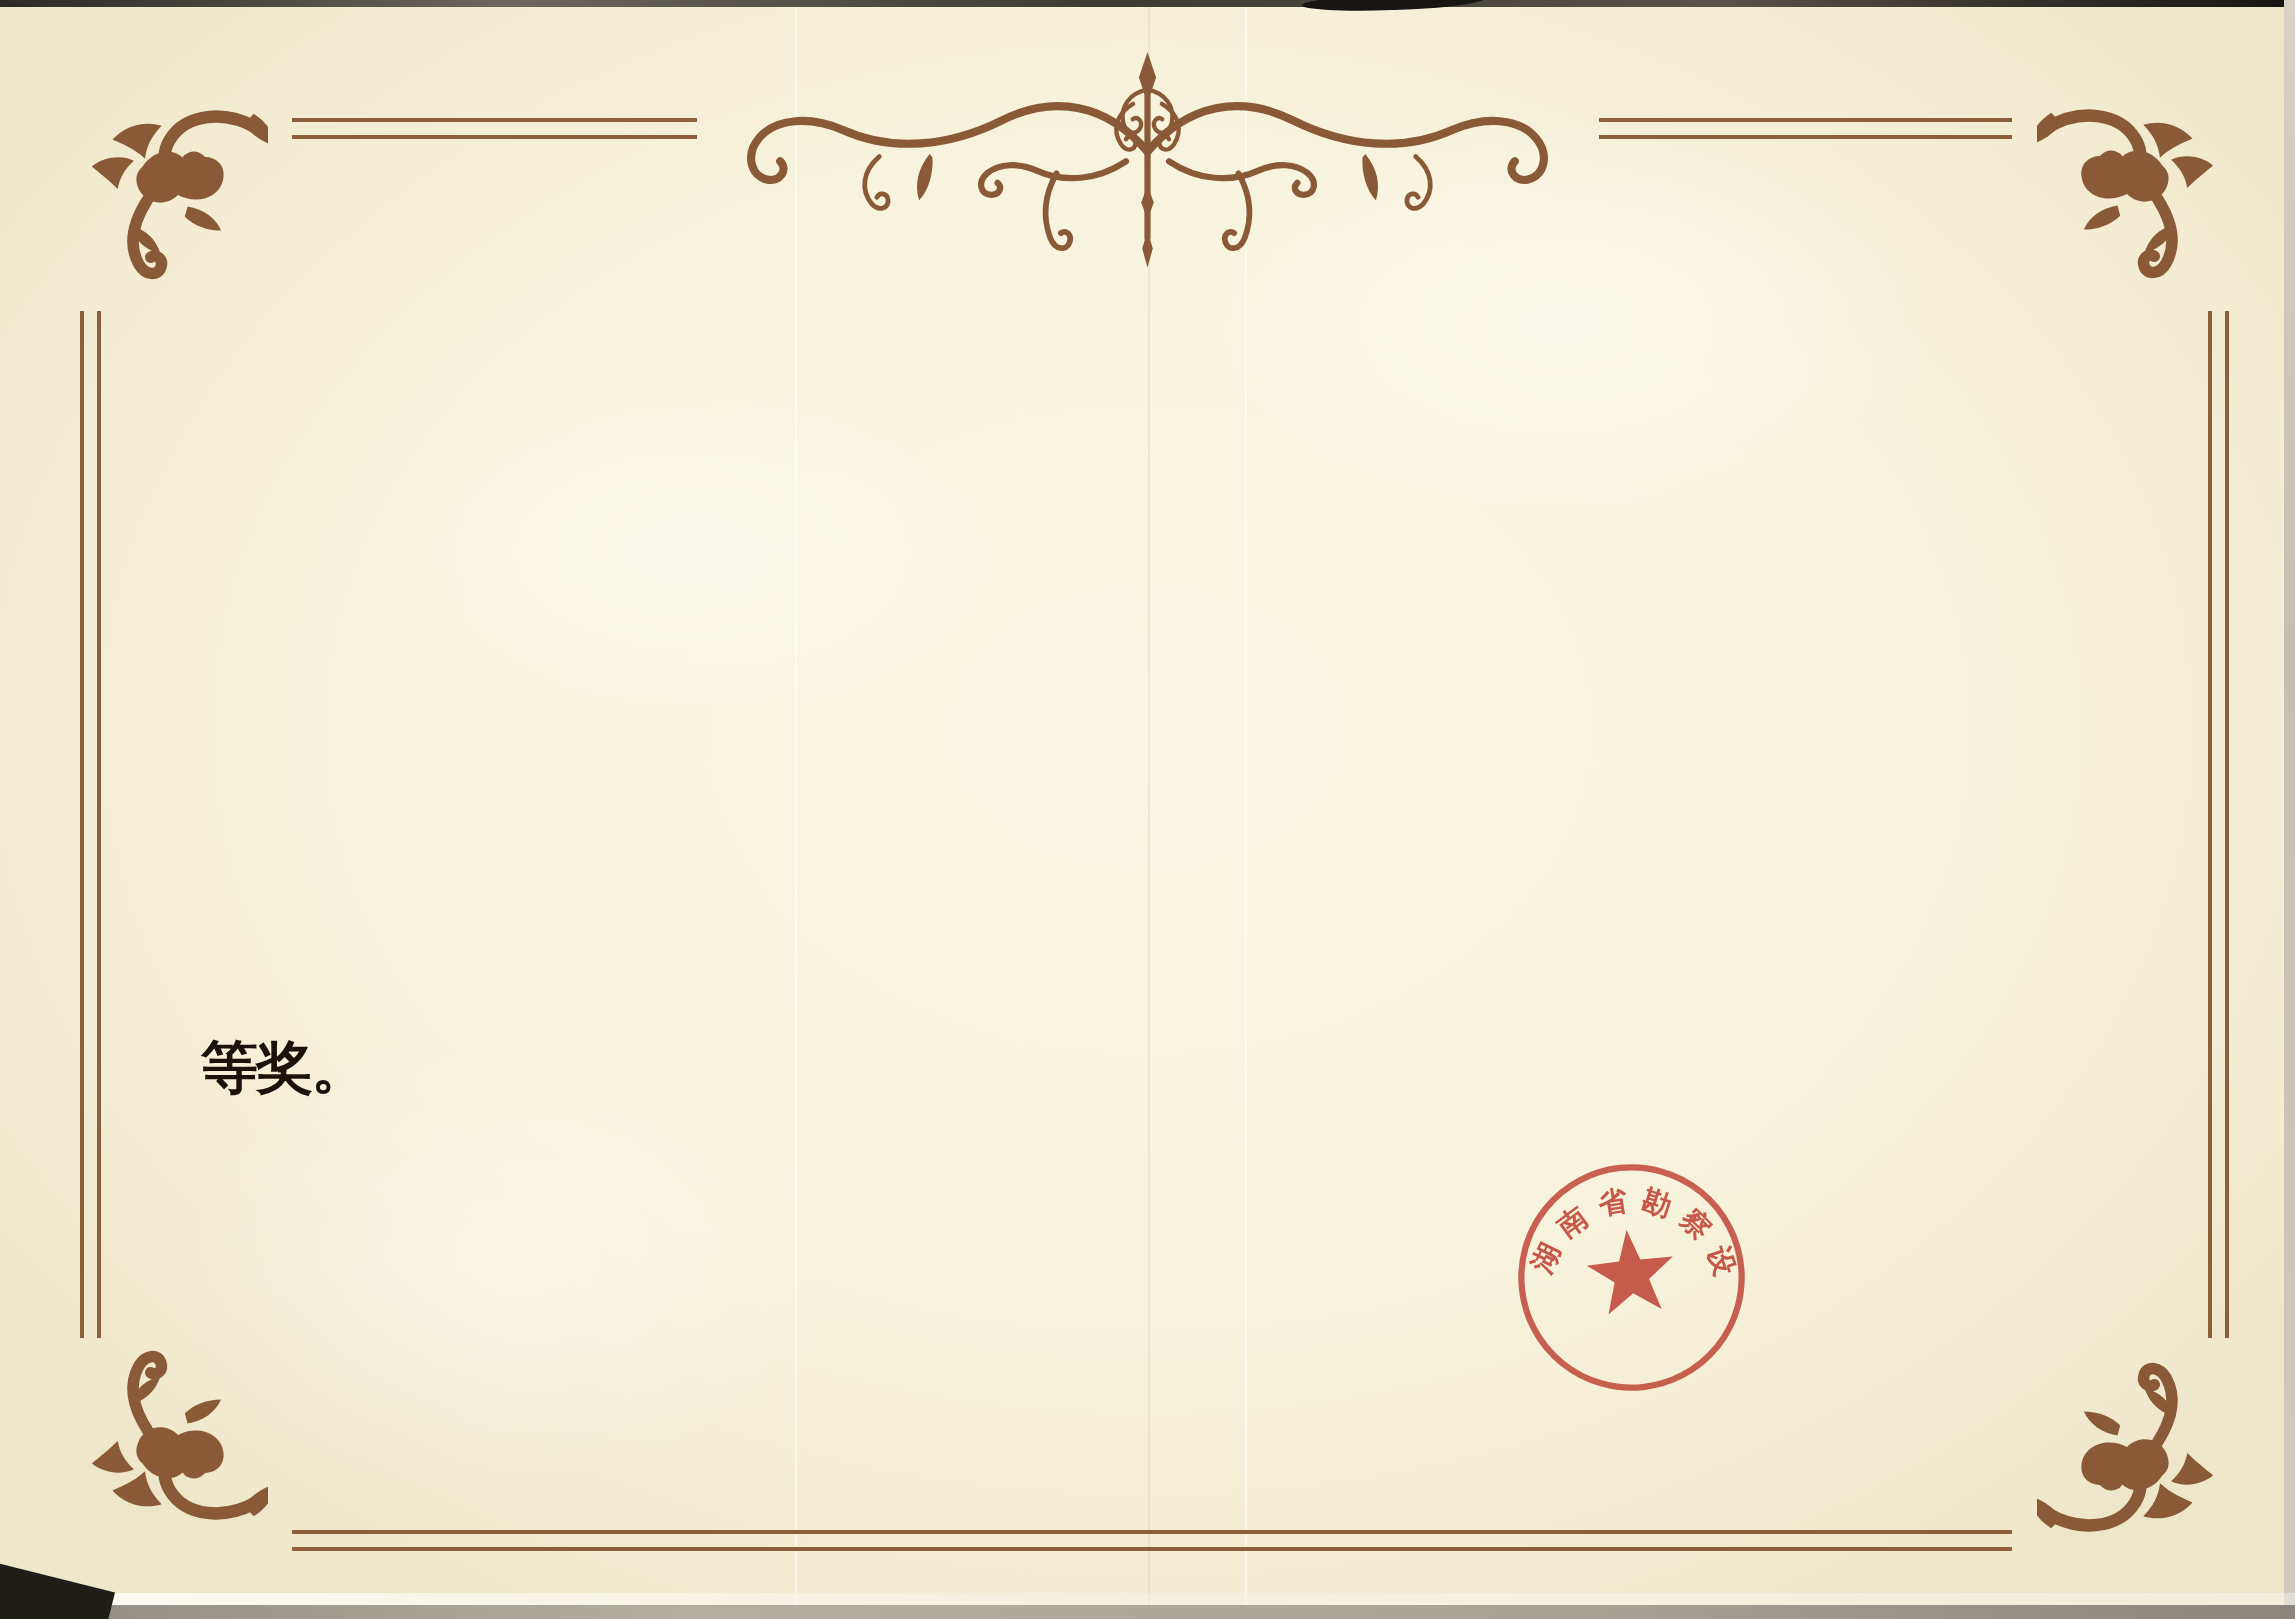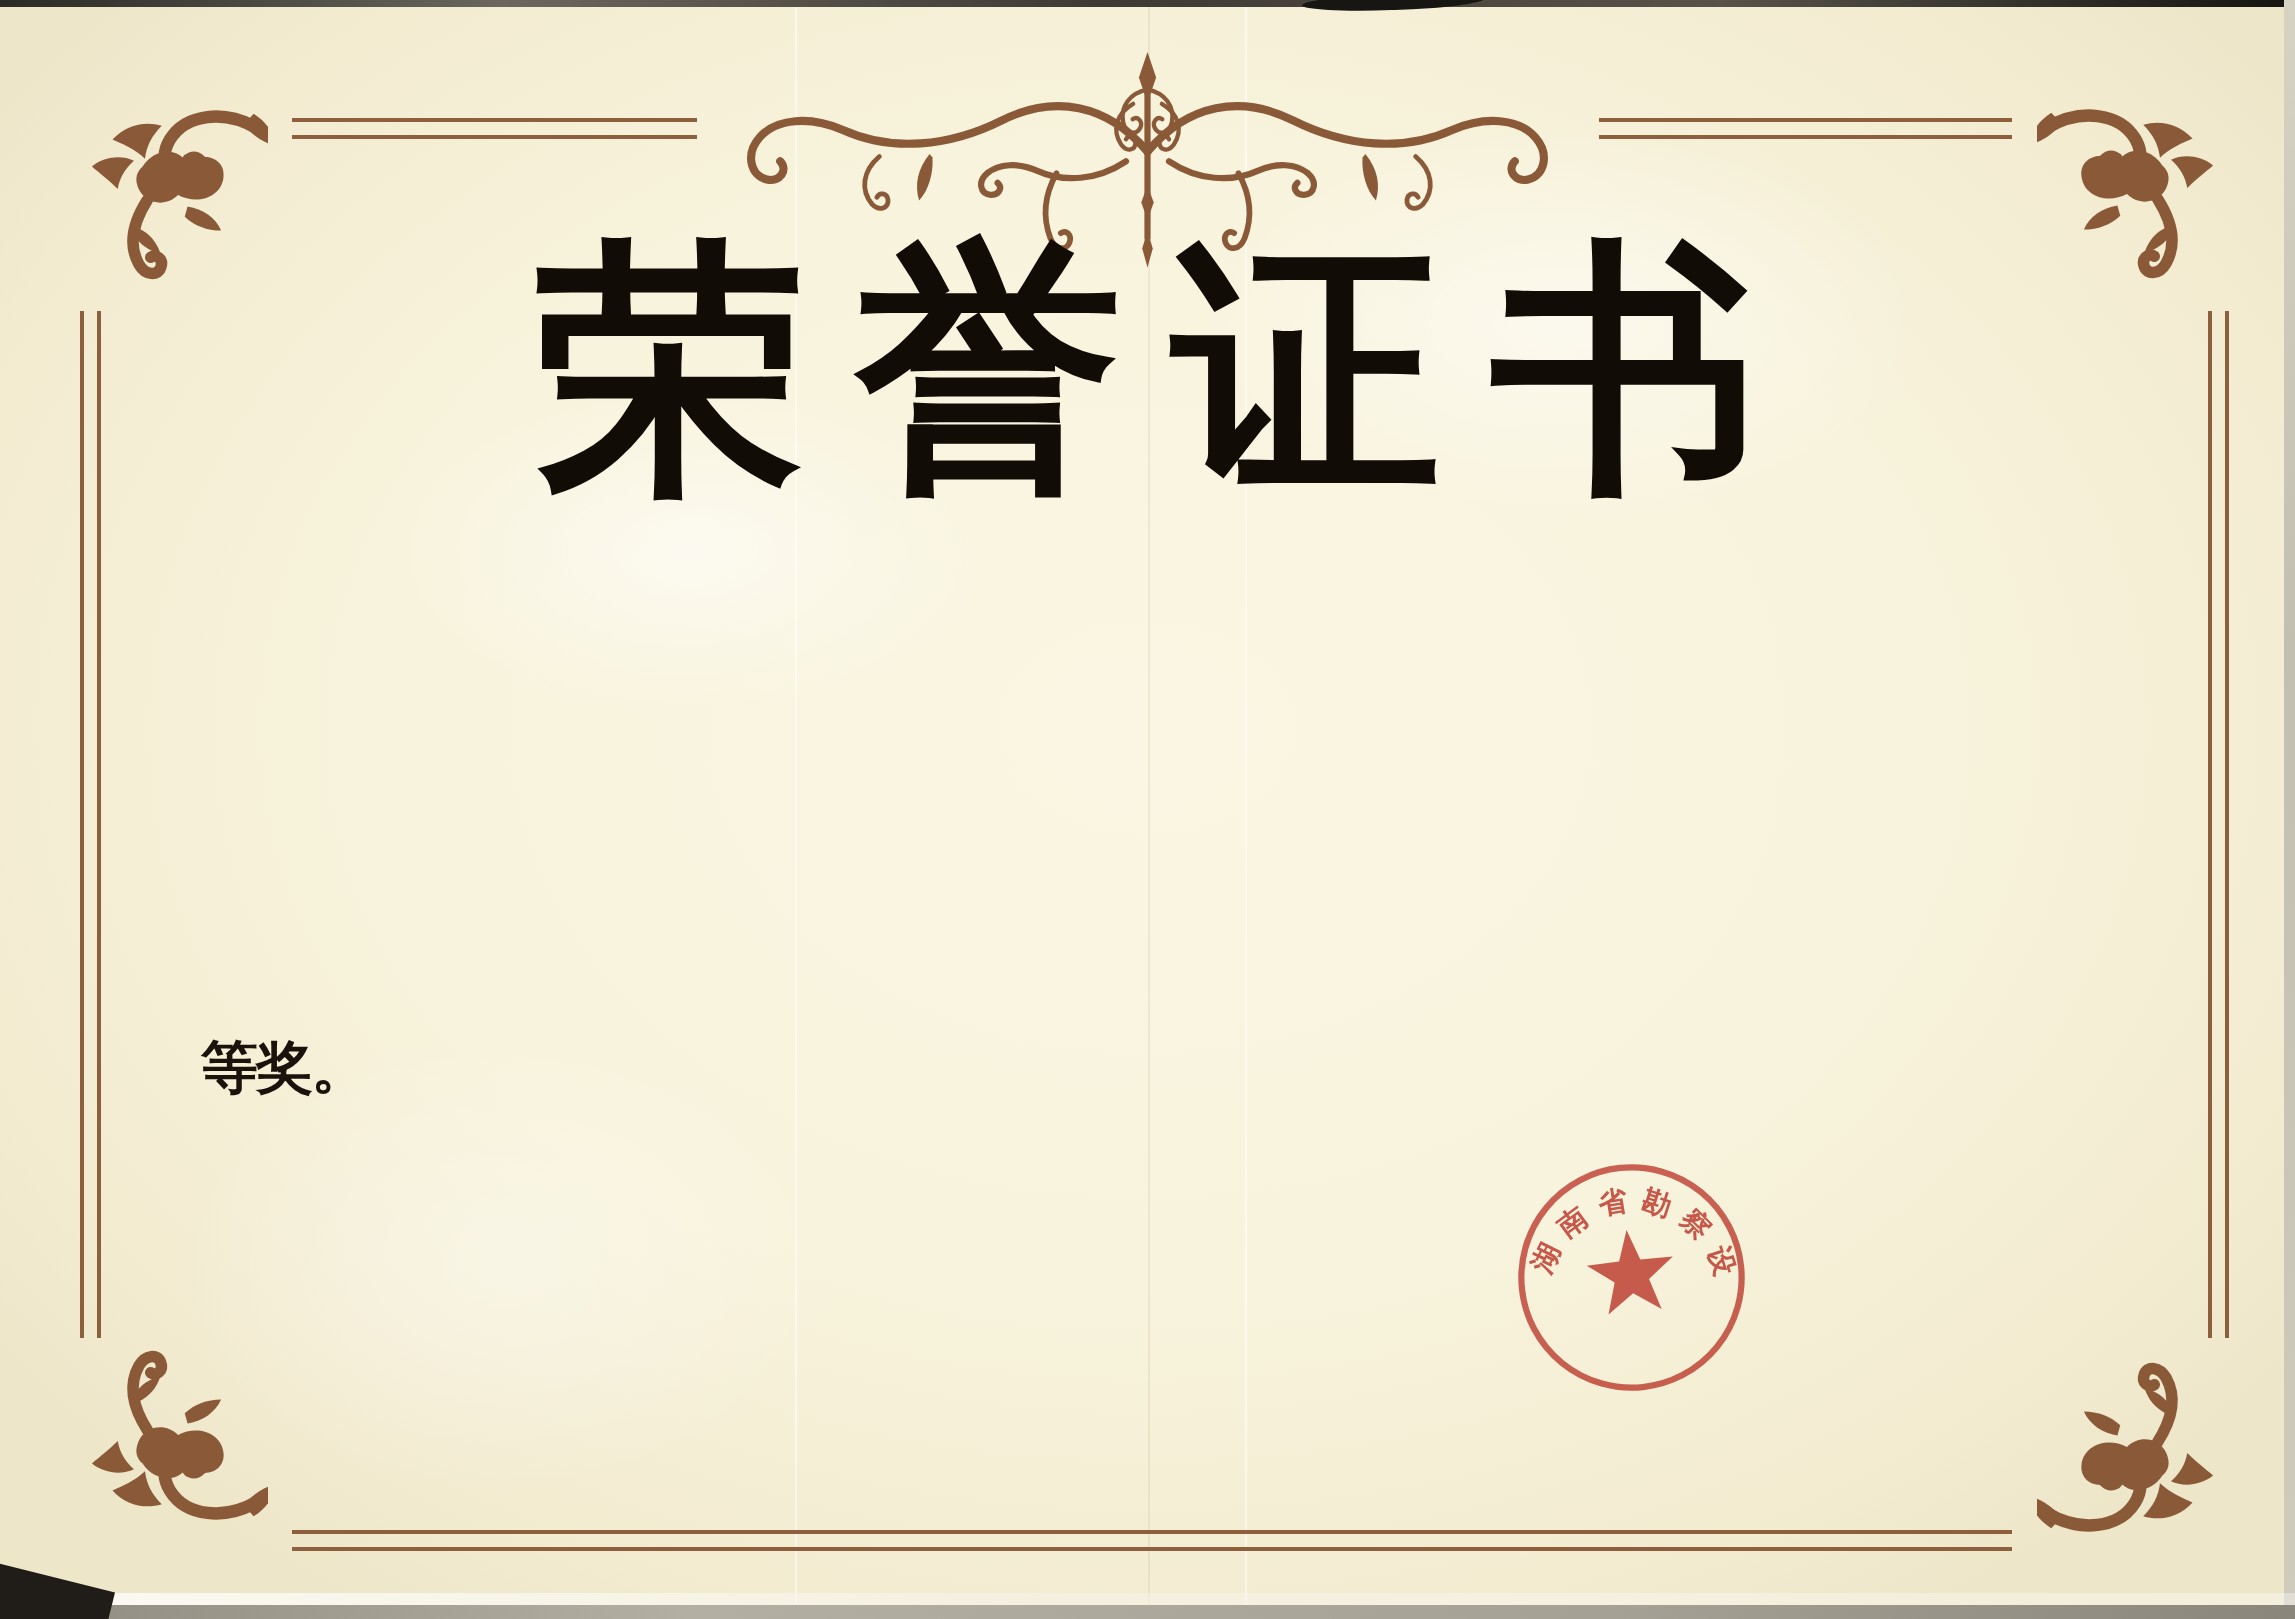--- a/index.html
+++ b/index.html
@@ -128,21 +128,20 @@
       <path d="M945,320 L958,356 L945,392 L932,356 Z"></path>
       <path d="M945,415 L956,452 L945,492 L934,452 Z"></path>
     </g>
     <g fill="none" stroke="#8a5a38" stroke-linecap="round">
       <path d="M945,100 L945,430" stroke-width="13"></path>
       <path d="M945,120 C982,128 1002,155 996,188 C991,212 968,217 960,200 C954,186 966,175 976,182" stroke-width="9"></path>
       <path d="M945,120 C908,128 888,155 894,188 C899,212 922,217 930,200 C936,186 924,175 914,182" stroke-width="9"></path>
     </g>
   </svg>
 
-  <h1 class="title" style="margin:0">荣誉证书</h1>
 
   <div class="bodyline line4">等奖。</div>
 
   <div class="seal">
     <svg viewBox="0 0 520 520" width="249" height="249">
       <circle cx="260" cy="260" r="230" fill="none" stroke="#c23b33" stroke-width="13" opacity=".85"></circle>
       <polygon opacity=".88" fill="#c23b33" points="260,160 282.3,224.3 350.4,225.6 296.1,266.7 315.8,331.9 260,293 204.2,331.9 223.9,266.7 169.6,225.6 237.7,224.3"></polygon>
       <path id="sealTextArc" d="M 88,338 A 177,177 0 1 1 432,338" fill="none"></path>
       <text font-size="60" fill="#c23b33" letter-spacing="24" opacity=".9" font-weight="700" font-family="Liberation Serif, DejaVu Serif, serif">
         <textPath href="#sealTextArc" startOffset="100">湖南省勘察设计</textPath>

